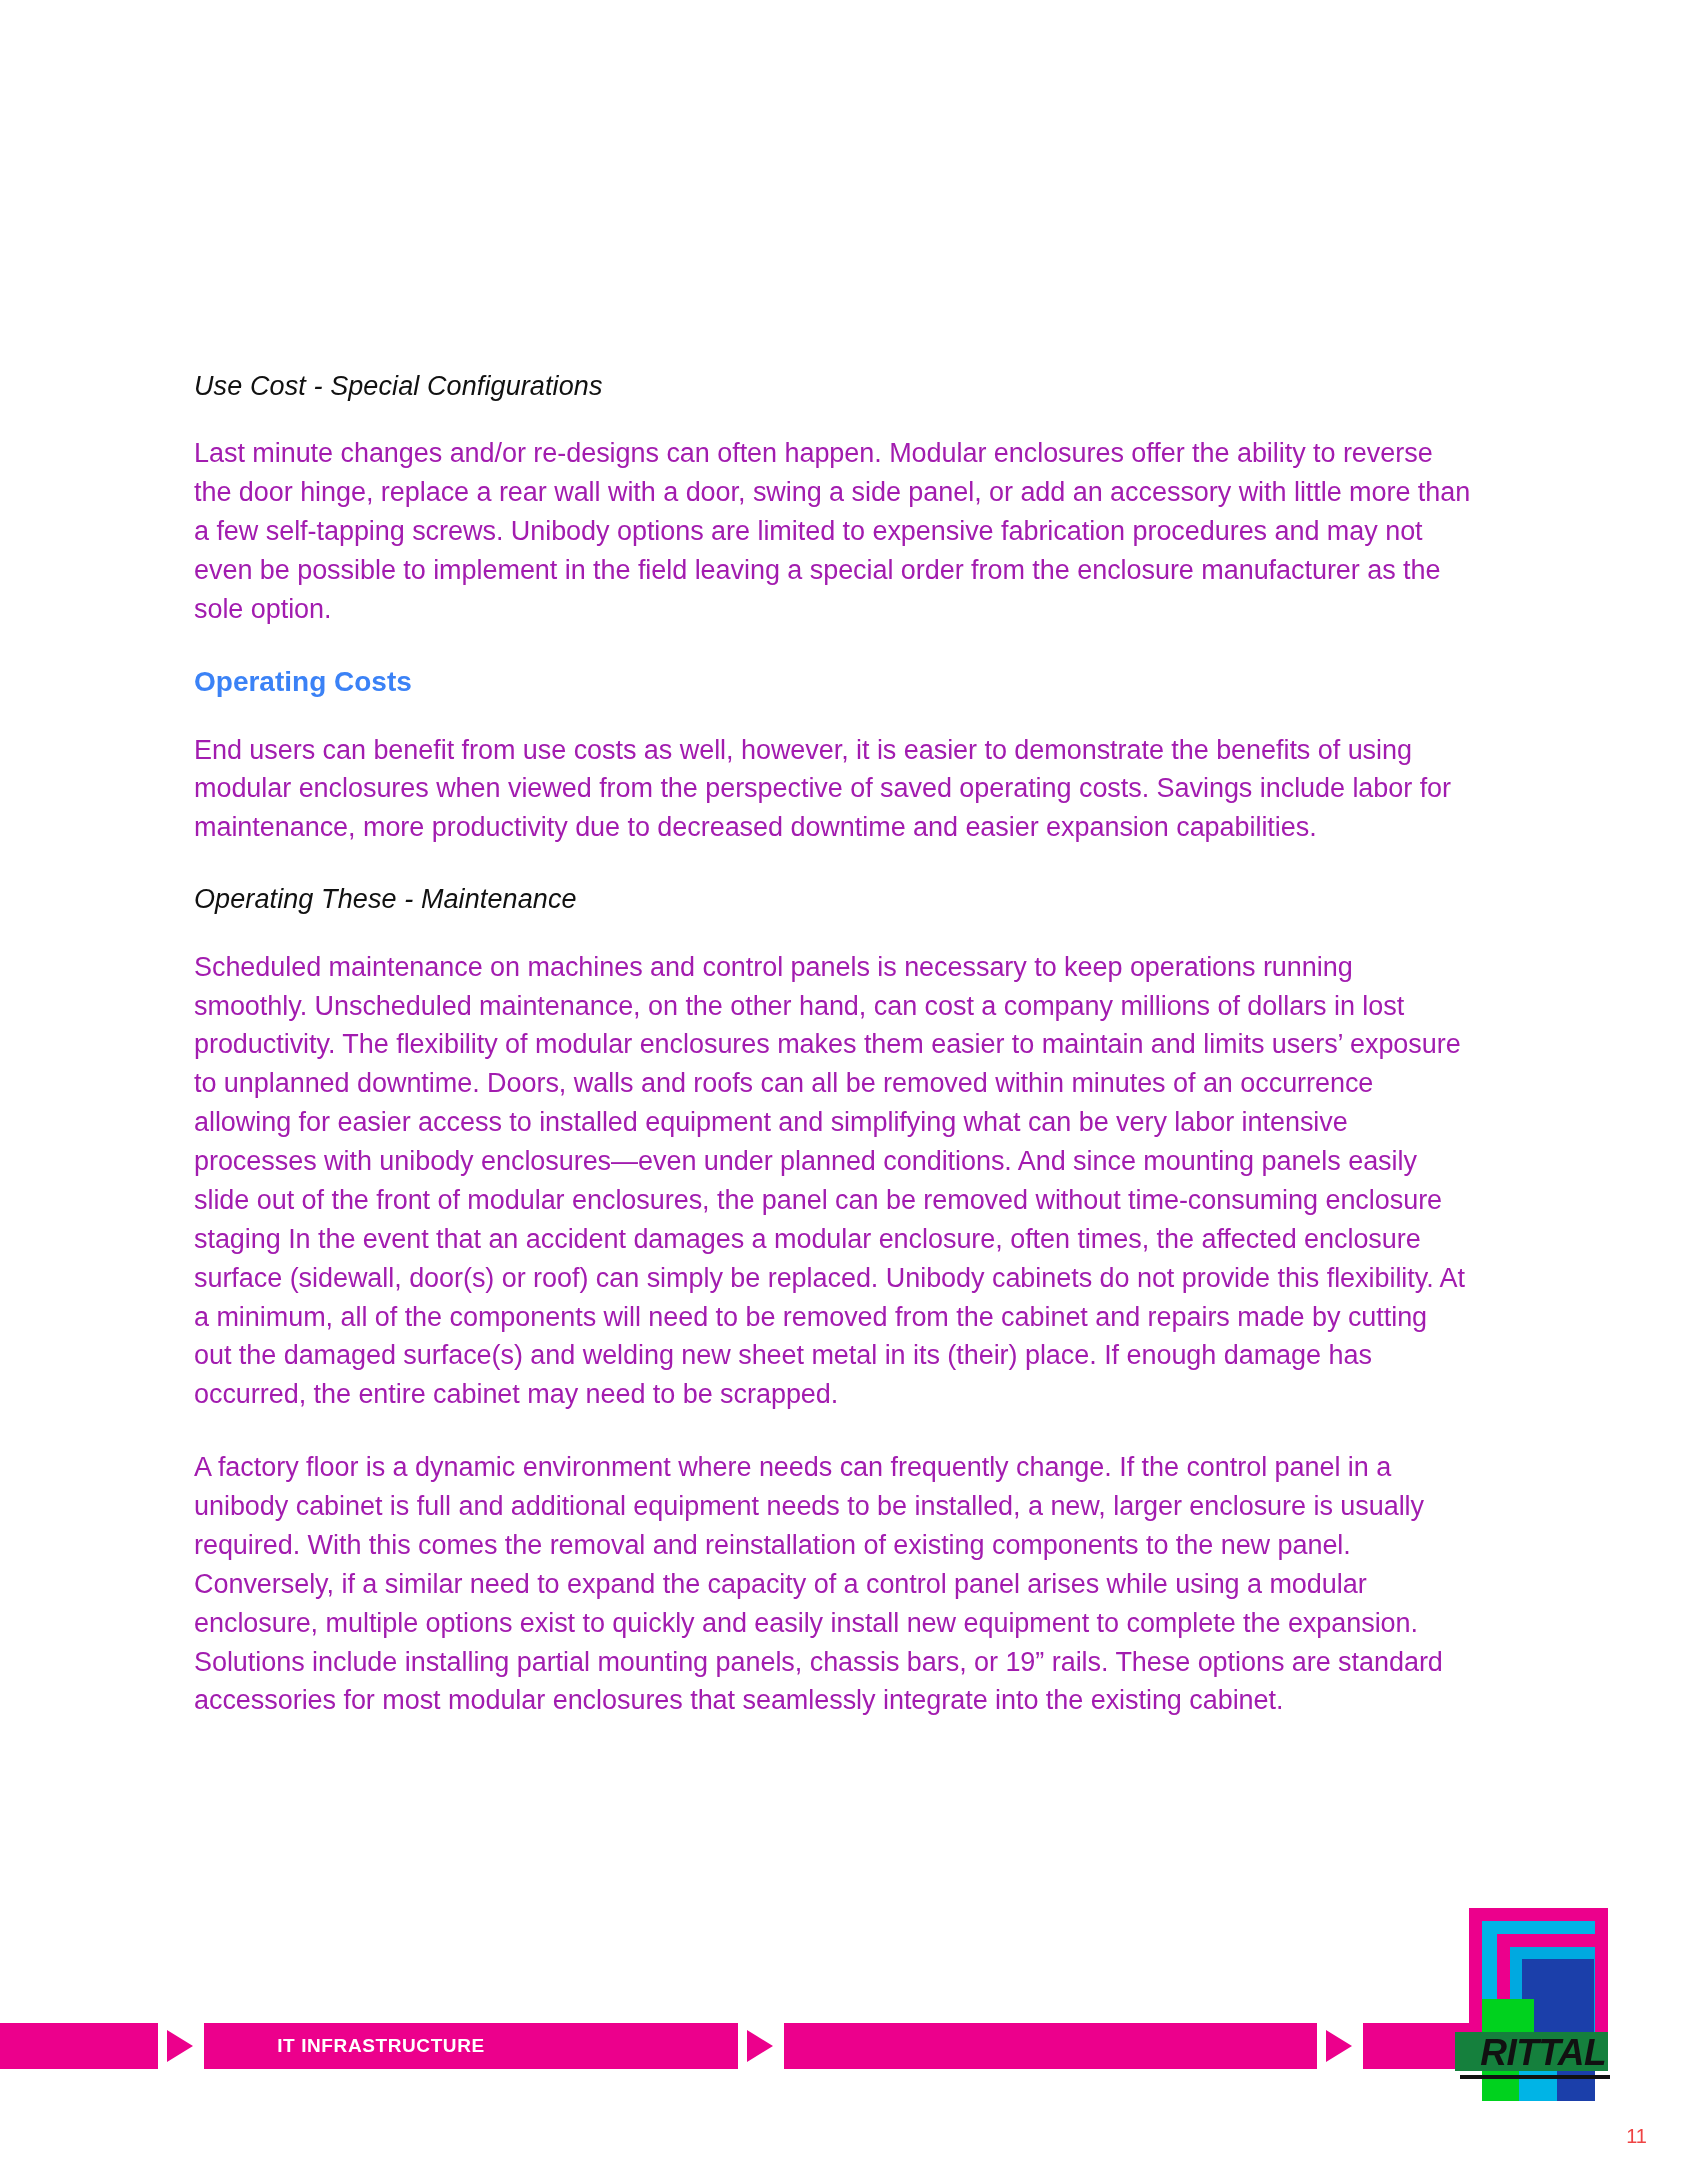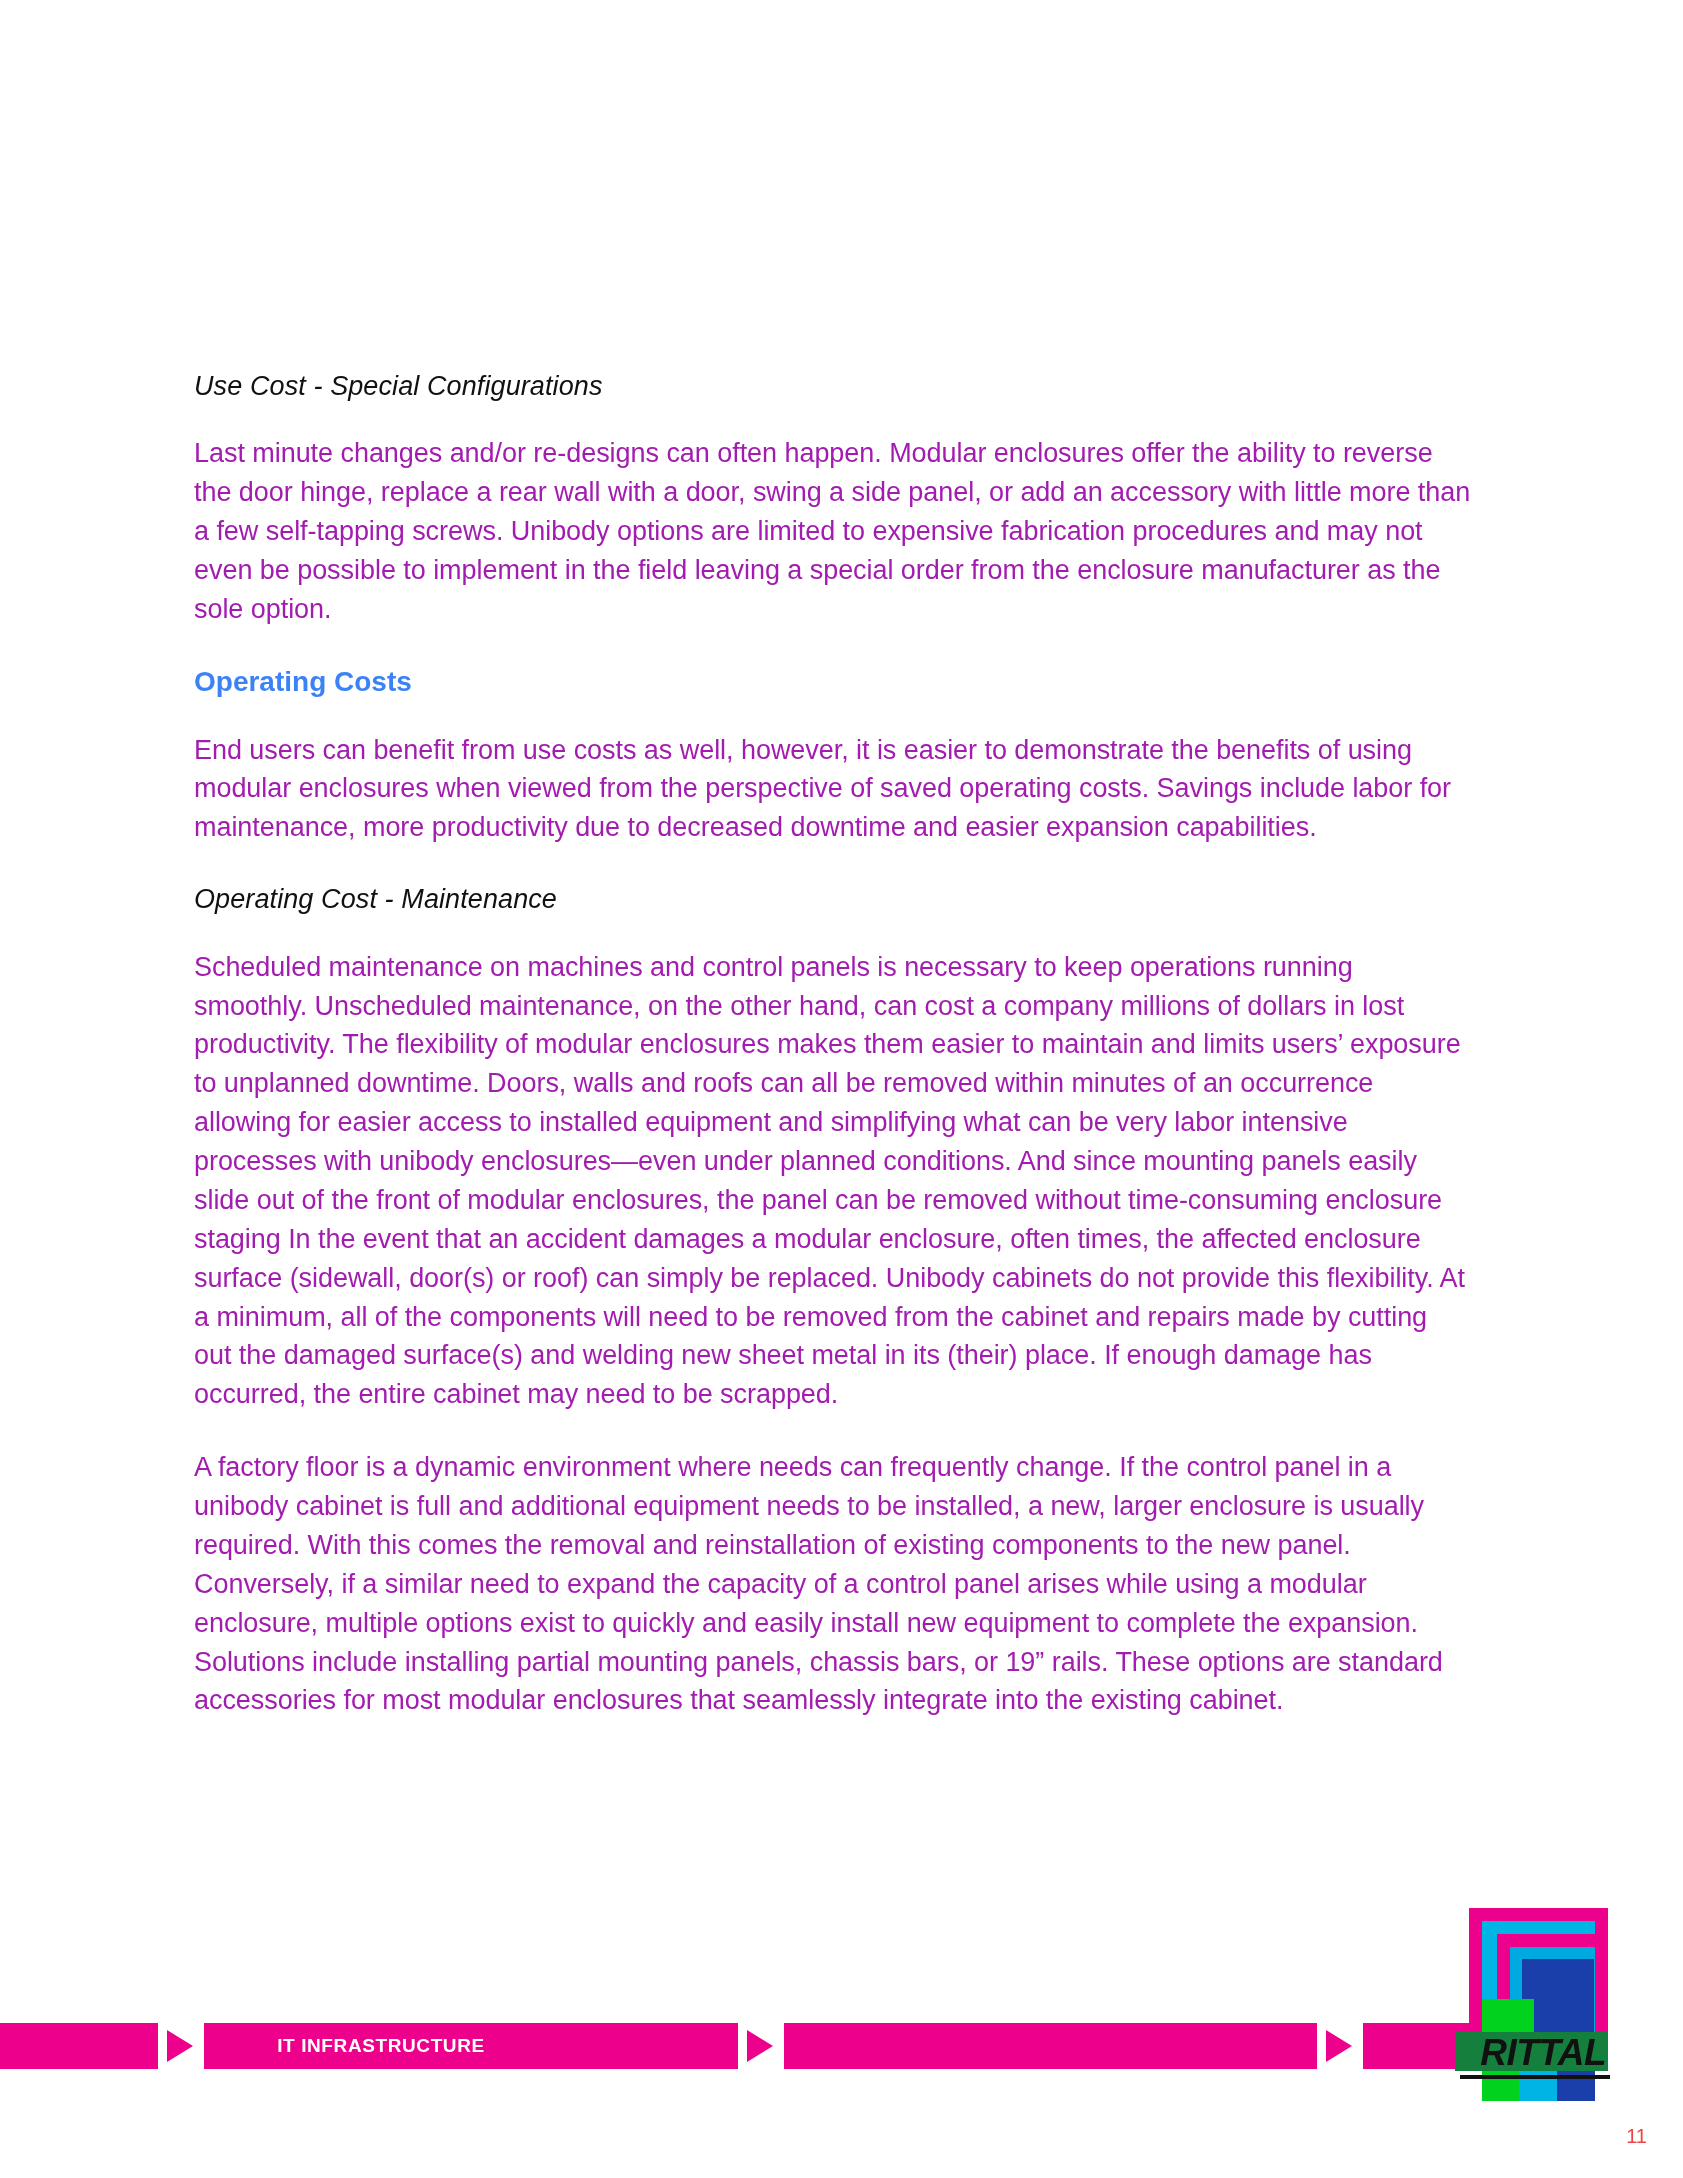--- a/index.html
+++ b/index.html
@@ -171,21 +171,21 @@
 <div class="page">
 
   <div class="content">
 
     <h2 class="sub-italic">Use Cost - Special Configurations</h2>
     <p class="body-text">Last minute changes and/or re-designs can often happen. Modular enclosures offer the ability to reverse the door hinge, replace a rear wall with a door, swing a side panel, or add an accessory with little more than a few self-tapping screws. Unibody options are limited to expensive fabrication procedures and may not even be possible to implement in the field leaving a special order from the enclosure manufacturer as the sole option.</p>
 
     <h2 class="sub-bold">Operating Costs</h2>
     <p class="body-text">End users can benefit from use costs as well, however, it is easier to demonstrate the benefits of using modular enclosures when viewed from the perspective of saved operating costs. Savings include labor for maintenance, more productivity due to decreased downtime and easier expansion capabilities.</p>
 
-    <h2 class="sub-italic">Operating Cost - Maintenance</h2>
+    <h2 class="sub-italic">Operating These - Maintenance</h2>
     <p class="body-text">Scheduled maintenance on machines and control panels is necessary to keep operations running smoothly. Unscheduled maintenance, on the other hand, can cost a company millions of dollars in lost productivity. The flexibility of modular enclosures makes them easier to maintain and limits users’ exposure to unplanned downtime. Doors, walls and roofs can all be removed within minutes of an occurrence allowing for easier access to installed equipment and simplifying what can be very labor intensive processes with unibody enclosures—even under planned conditions. And since mounting panels easily slide out of the front of modular enclosures, the panel can be removed without time-consuming enclosure staging In the event that an accident damages a modular enclosure, often times, the affected enclosure surface (sidewall, door(s) or roof) can simply be replaced. Unibody cabinets do not provide this flexibility. At a minimum, all of the components will need to be removed from the cabinet and repairs made by cutting out the damaged surface(s) and welding new sheet metal in its (their) place. If enough damage has occurred, the entire cabinet may need to be scrapped.</p>
 
     <p class="body-text">A factory floor is a dynamic environment where needs can frequently change. If the control panel in a unibody cabinet is full and additional equipment needs to be installed, a new, larger enclosure is usually required. With this comes the removal and reinstallation of existing components to the new panel. Conversely, if a similar need to expand the capacity of a control panel arises while using a modular enclosure, multiple options exist to quickly and easily install new equipment to complete the expansion. Solutions include installing partial mounting panels, chassis bars, or 19” rails. These options are standard accessories for most modular enclosures that seamlessly integrate into the existing cabinet.</p>
 
   </div>
 
   <div class="footer">
     <div class="footer-band"></div>
 
     <div class="footer-seg seg1"></div>

